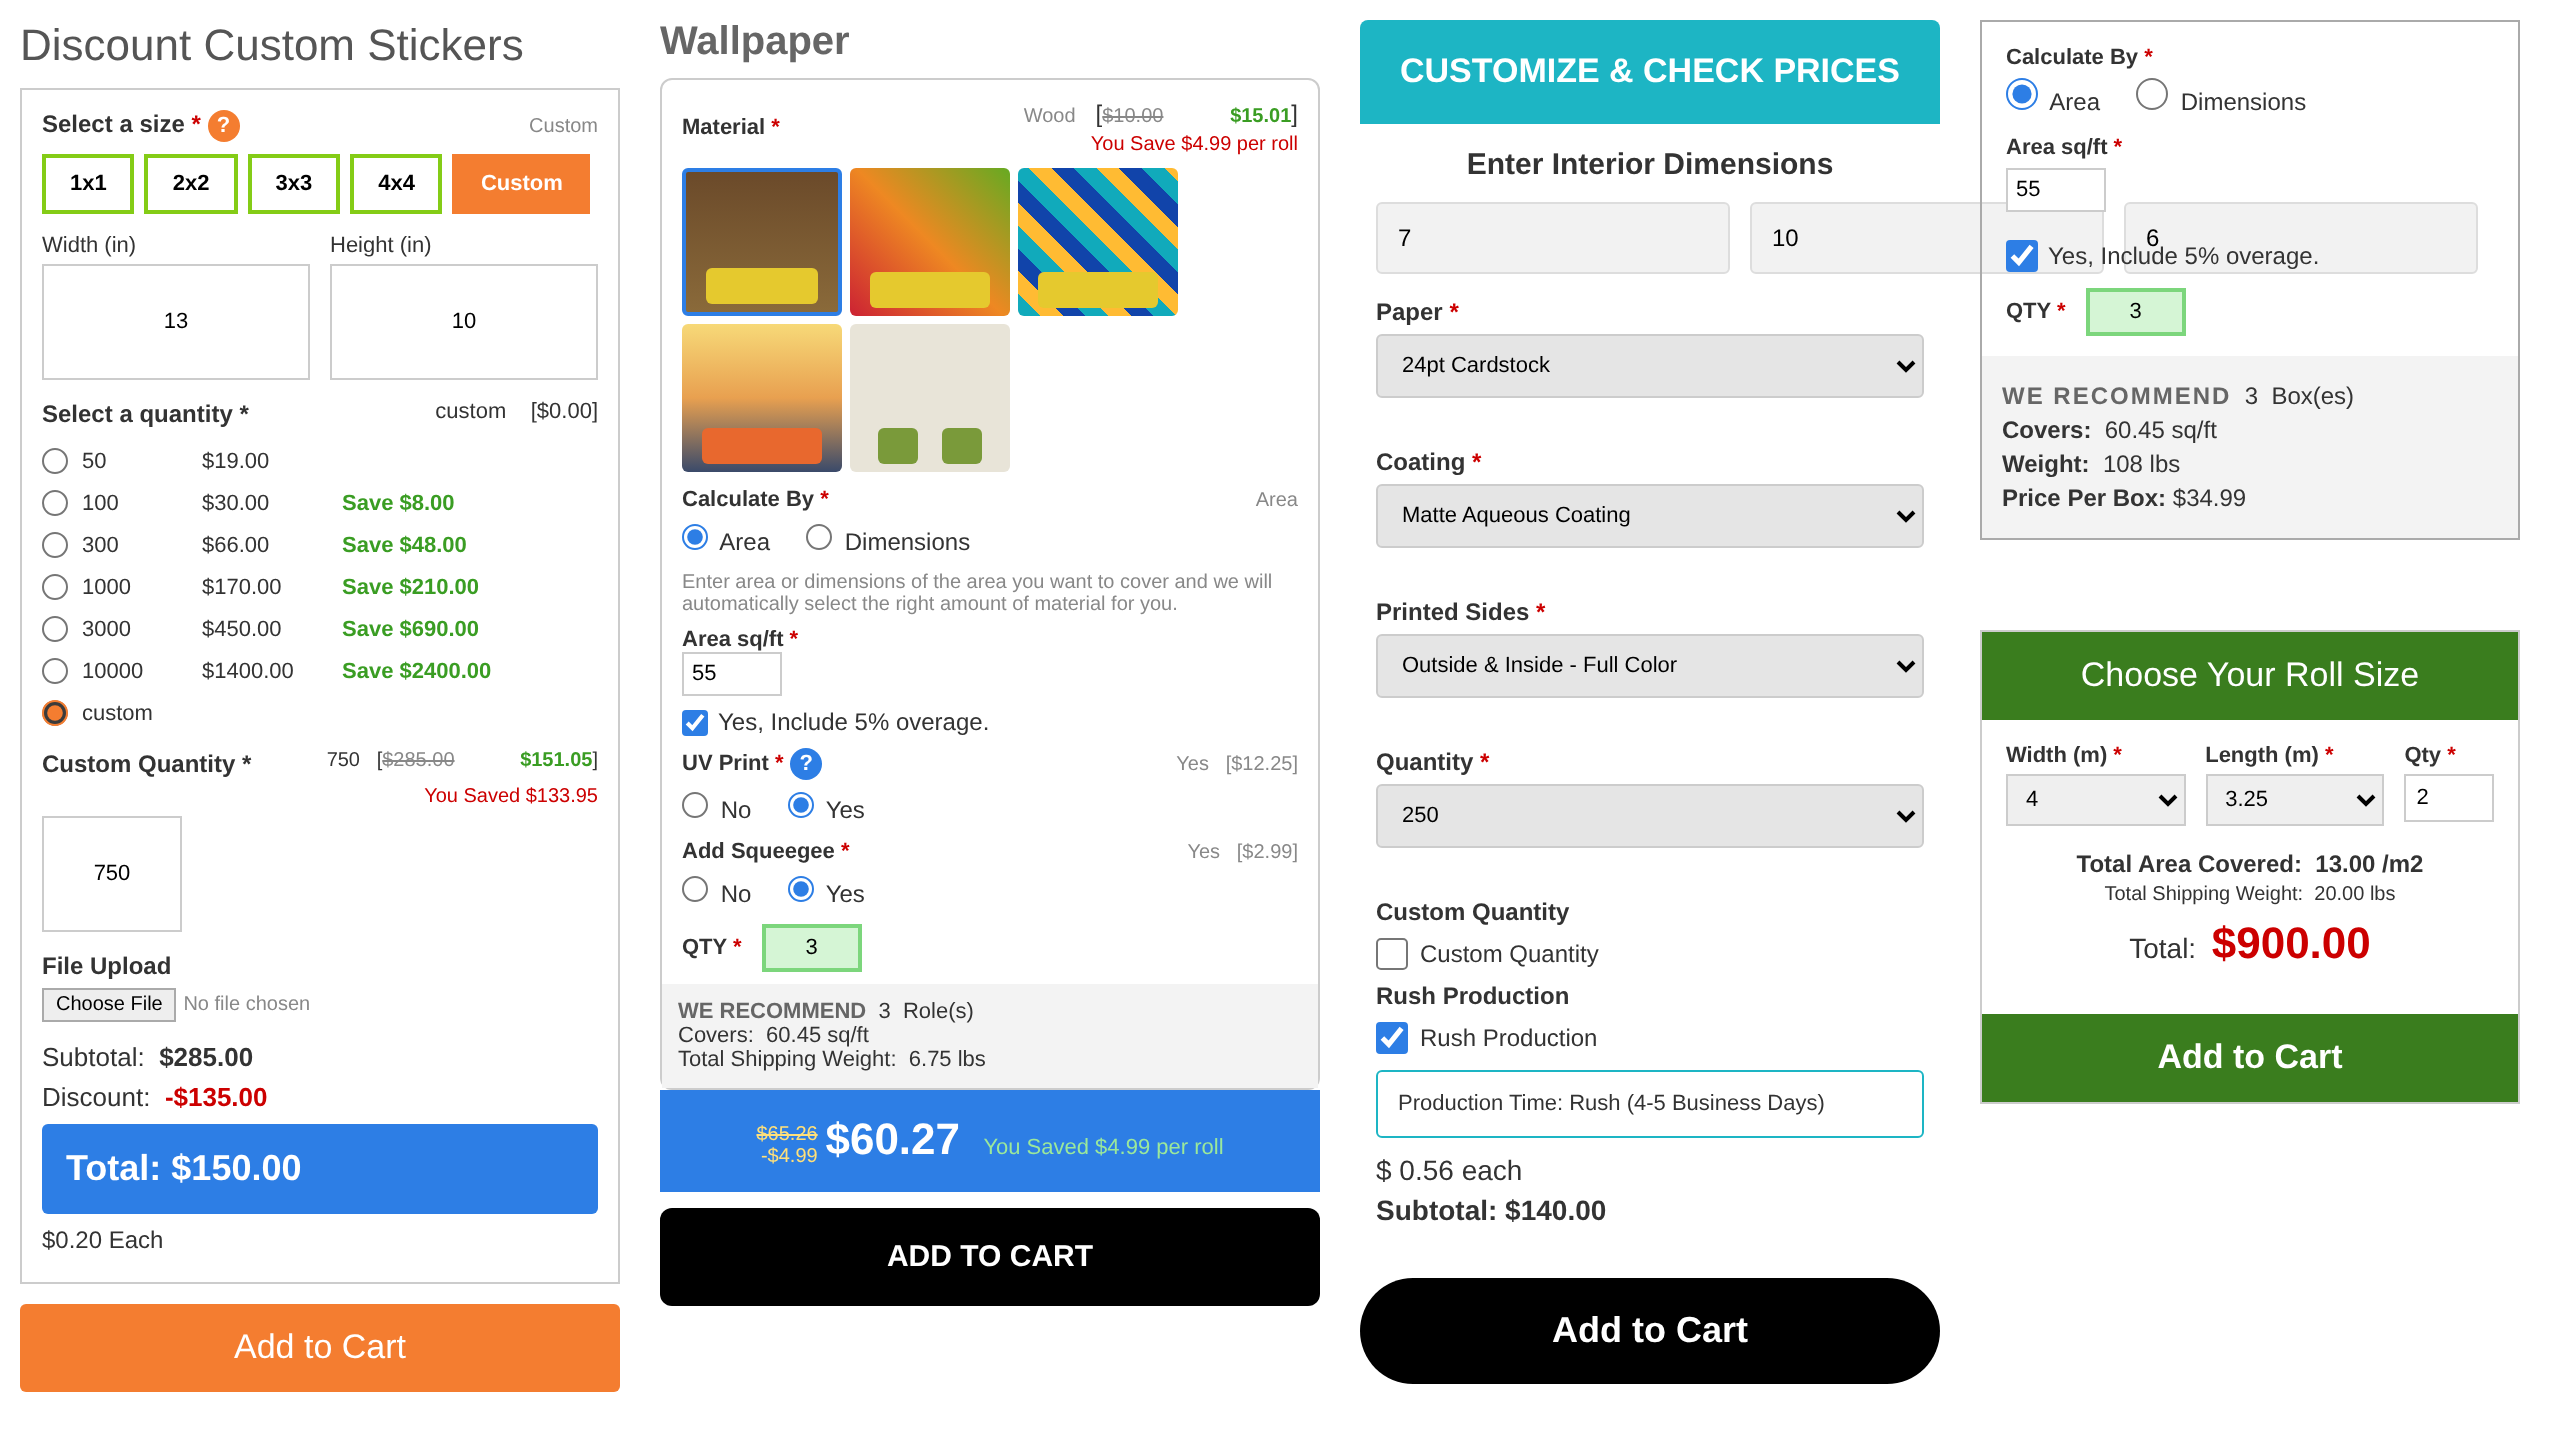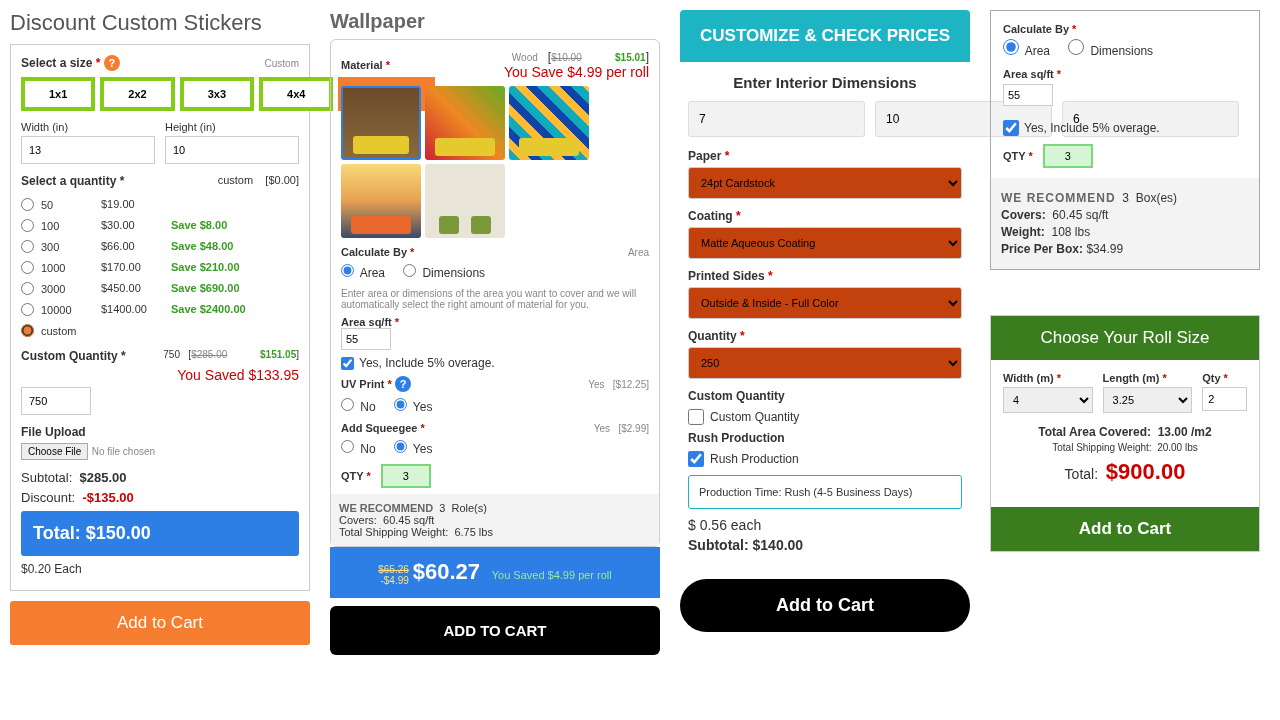--- a/index.html
+++ b/index.html
@@ -10,37 +10,37 @@
 .p3 { width: 290px; }
 .p4 { width: 270px; gap: 45px; }
 
 
 .p1 h1 { font-size: 22px; color: #555; margin-bottom: 8px; font-weight: normal; }
 .p1 .inner { border: 1px solid #ccc; padding: 10px; }
 .lblrow { display: flex; justify-content: space-between; align-items: center; margin-bottom: 6px; }
 .lbl { font-weight: bold; font-size: 12px; }
 .qmark { display: inline-block; background: #f47d30; color: #fff; width: 16px; height: 16px; border-radius: 50%; text-align: center; font-size: 11px; line-height: 16px; font-weight: bold; }
 .sizes { display: flex; gap: 5px; margin-bottom: 10px; }
-.szbtn { border: 4px solid #84cc16; padding: 7px 24px; font-size: 11px; font-weight: bold; cursor: pointer; background: #fff; }
+.szbtn { border: 2px solid #84cc16; padding: 7px 12px; font-size: 11px; font-weight: bold; cursor: pointer; background: #fff; }
 .szbtn.active { background: #f47d30; color: #fff; border-color: #f47d30; }
 .dimrow { display: flex; gap: 10px; margin-bottom: 10px; }
 .dimcol { flex: 1; }
 .dimcol label { font-size: 11px; display: block; margin-bottom: 3px; }
-.txtin { width: 100%; border: 1px solid #ccc; padding: 7px; font-size: 11px; }
+.txtin { width: 100%; border: 1px solid #ccc; padding: 22px; font-size: 11px; text-align: center; }
 .qtyrow { display: flex; justify-content: space-between; font-size: 11px; margin-bottom: 6px; }
 .qtytbl { margin-bottom: 8px; }
-.qtyline { display: flex; align-items: flex-start; font-size: 11px; padding: 4px 0; }
+.qtyline { display: flex; align-items: flex-end; font-size: 11px; padding: 4px 0; }
 .qtyline .radio { width: 80px; display: flex; align-items: center; gap: 4px; }
 .qtyline .price { width: 70px; }
 .qtyline .save { color: #3a9d23; font-weight: bold; }
 input[type=radio] { margin-right: 3px; }
 .custq { display: flex; justify-content: space-between; font-size: 10px; margin-bottom: 4px; }
 .strike { text-decoration: line-through; color: #888; }
 .green { color: #3a9d23; font-weight: bold; margin-left: 30px; }
-.redsave { color: #c00; font-size: 14px; text-align: right; }
+.redsave { color: #c00; font-size: 10px; text-align: right; }
 .filebtn { border: 1px solid #aaa; padding: 2px 6px; font-size: 10px; background: #eee; }
 .subrow { font-size: 13px; margin: 5px 0; }
 .disc { color: #c00; }
 .totalbar { background: #2d7ee5; color: #fff; padding: 12px; font-size: 18px; font-weight: bold; border-radius: 3px; margin: 6px 0; }
 .each { font-size: 12px; margin: 4px 0; }
 .addcart1 { background: #f47d30; color: #fff; border: none; padding: 12px; font-size: 17px; width: 100%; border-radius: 3px; cursor: pointer; margin-top: 10px; }
 
 
 .p2 h1 { font-size: 20px; color: #666; margin-bottom: 6px; }
 .p2 .inner { border: 1px solid #ccc; padding: 10px; border-radius: 6px; }
@@ -59,21 +59,21 @@
 .pricebar2 .mainp { font-size: 22px; font-weight: bold; }
 .addcart2 { background: #000; color: #fff; border: none; padding: 16px; font-size: 15px; width: 100%; border-radius: 6px; cursor: pointer; margin-top: 8px; font-weight: bold; }
 .smlbl { font-size: 11px; font-weight: bold; }
 
 
 .p3 .hdr3 { background: #1db5c4; color: #fff; text-align: center; padding: 16px; font-size: 17px; font-weight: bold; border-radius: 4px 4px 0 0; }
 .p3 .inner { padding: 12px 8px; }
 .p3 h2 { text-align: center; font-size: 15px; margin-bottom: 10px; }
 .dims3 { display: flex; gap: 10px; margin-bottom: 12px; }
 .dims3 input { flex: 1; border: 1px solid #ddd; background: #f2f2f2; padding: 10px; text-align: left; font-size: 12px; border-radius: 3px; }
-.sel3 { width: 100%; border: 1px solid #ccc; padding: 8px; font-size: 11px; margin-bottom: 10px; border-radius: 3px; background: #c2410c; }
+.sel3 { width: 100%; border: 1px solid #ccc; padding: 8px; font-size: 11px; margin-bottom: 25px; border-radius: 3px; background: #e5e5e5; }
 .lbl3 { font-weight: bold; font-size: 12px; margin-bottom: 4px; display: block; }
 .chk3 { display: flex; align-items: center; gap: 6px; margin: 6px 0; }
 .chk3 input[type=checkbox] { width: 16px; height: 16px; accent-color: #2d7ee5; }
 .rushbox { border: 1px solid #1db5c4; padding: 10px; margin: 8px 0; font-size: 11px; border-radius: 3px; }
 .sub3 { font-size: 14px; margin: 4px 0; }
 .addcart3 { background: #000; color: #fff; border: none; padding: 16px; font-size: 18px; font-weight: bold; width: 100%; border-radius: 30px; cursor: pointer; margin-top: 10px; }
 
 
 .p4a { border: 1px solid #aaa; padding: 12px; }
 .recbox2 { background: #f3f3f3; padding: 10px; margin: 10px -12px -12px; font-size: 12px; }

